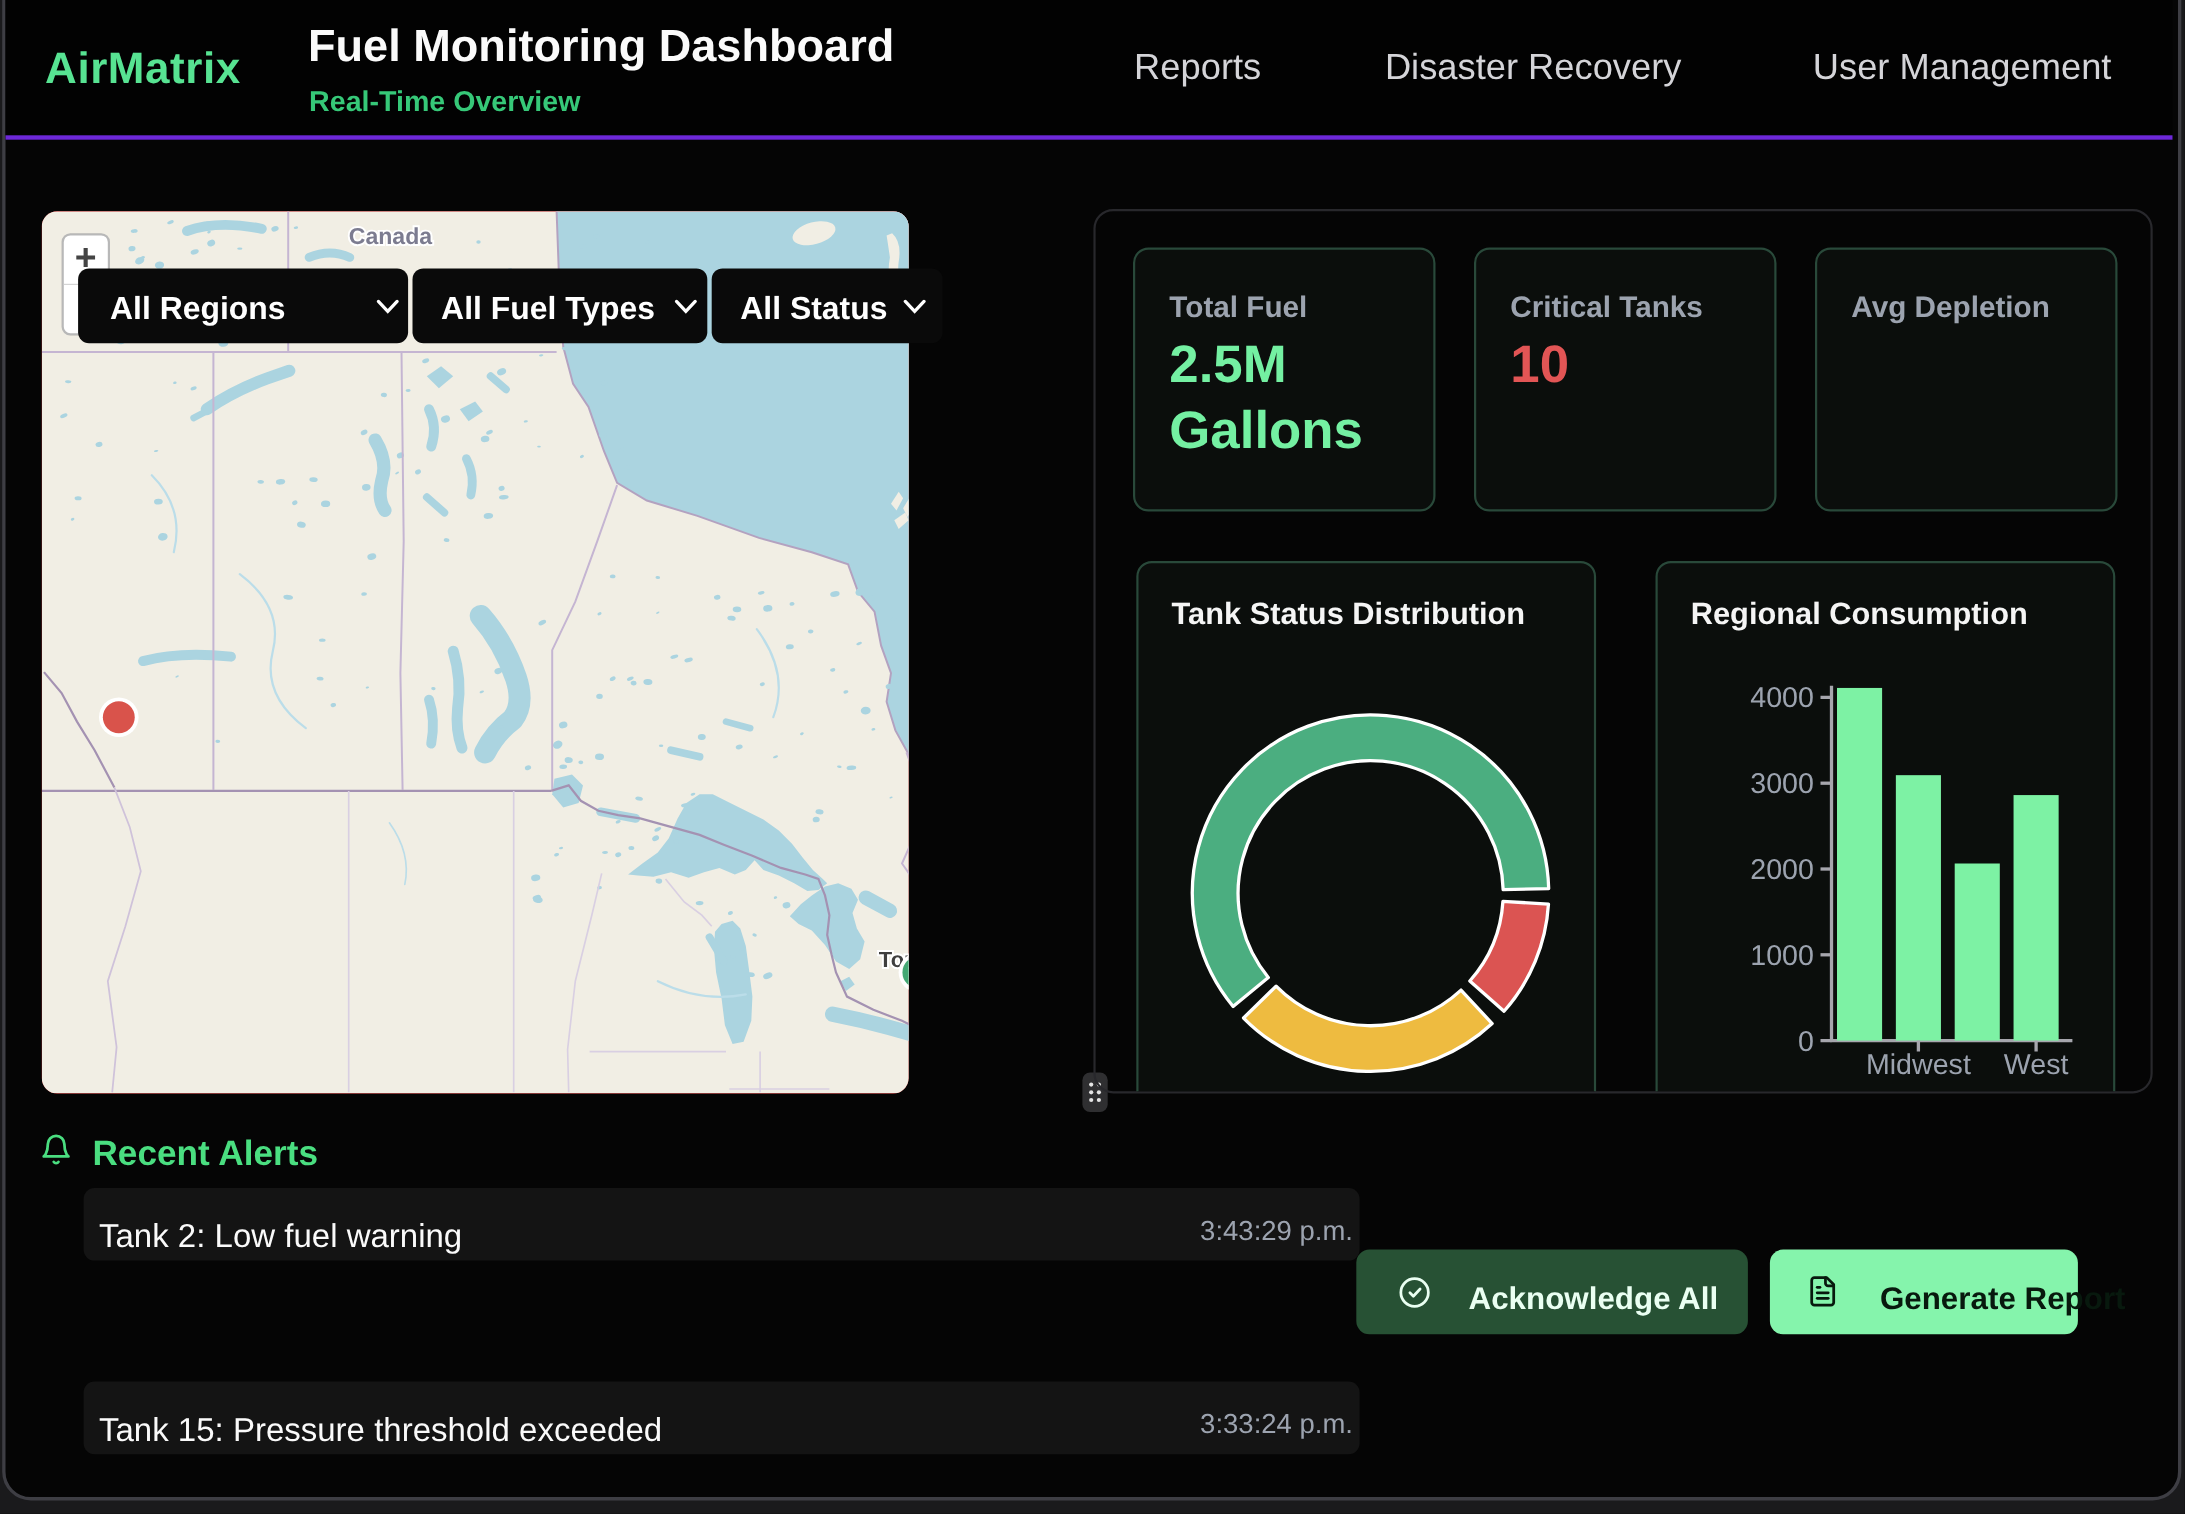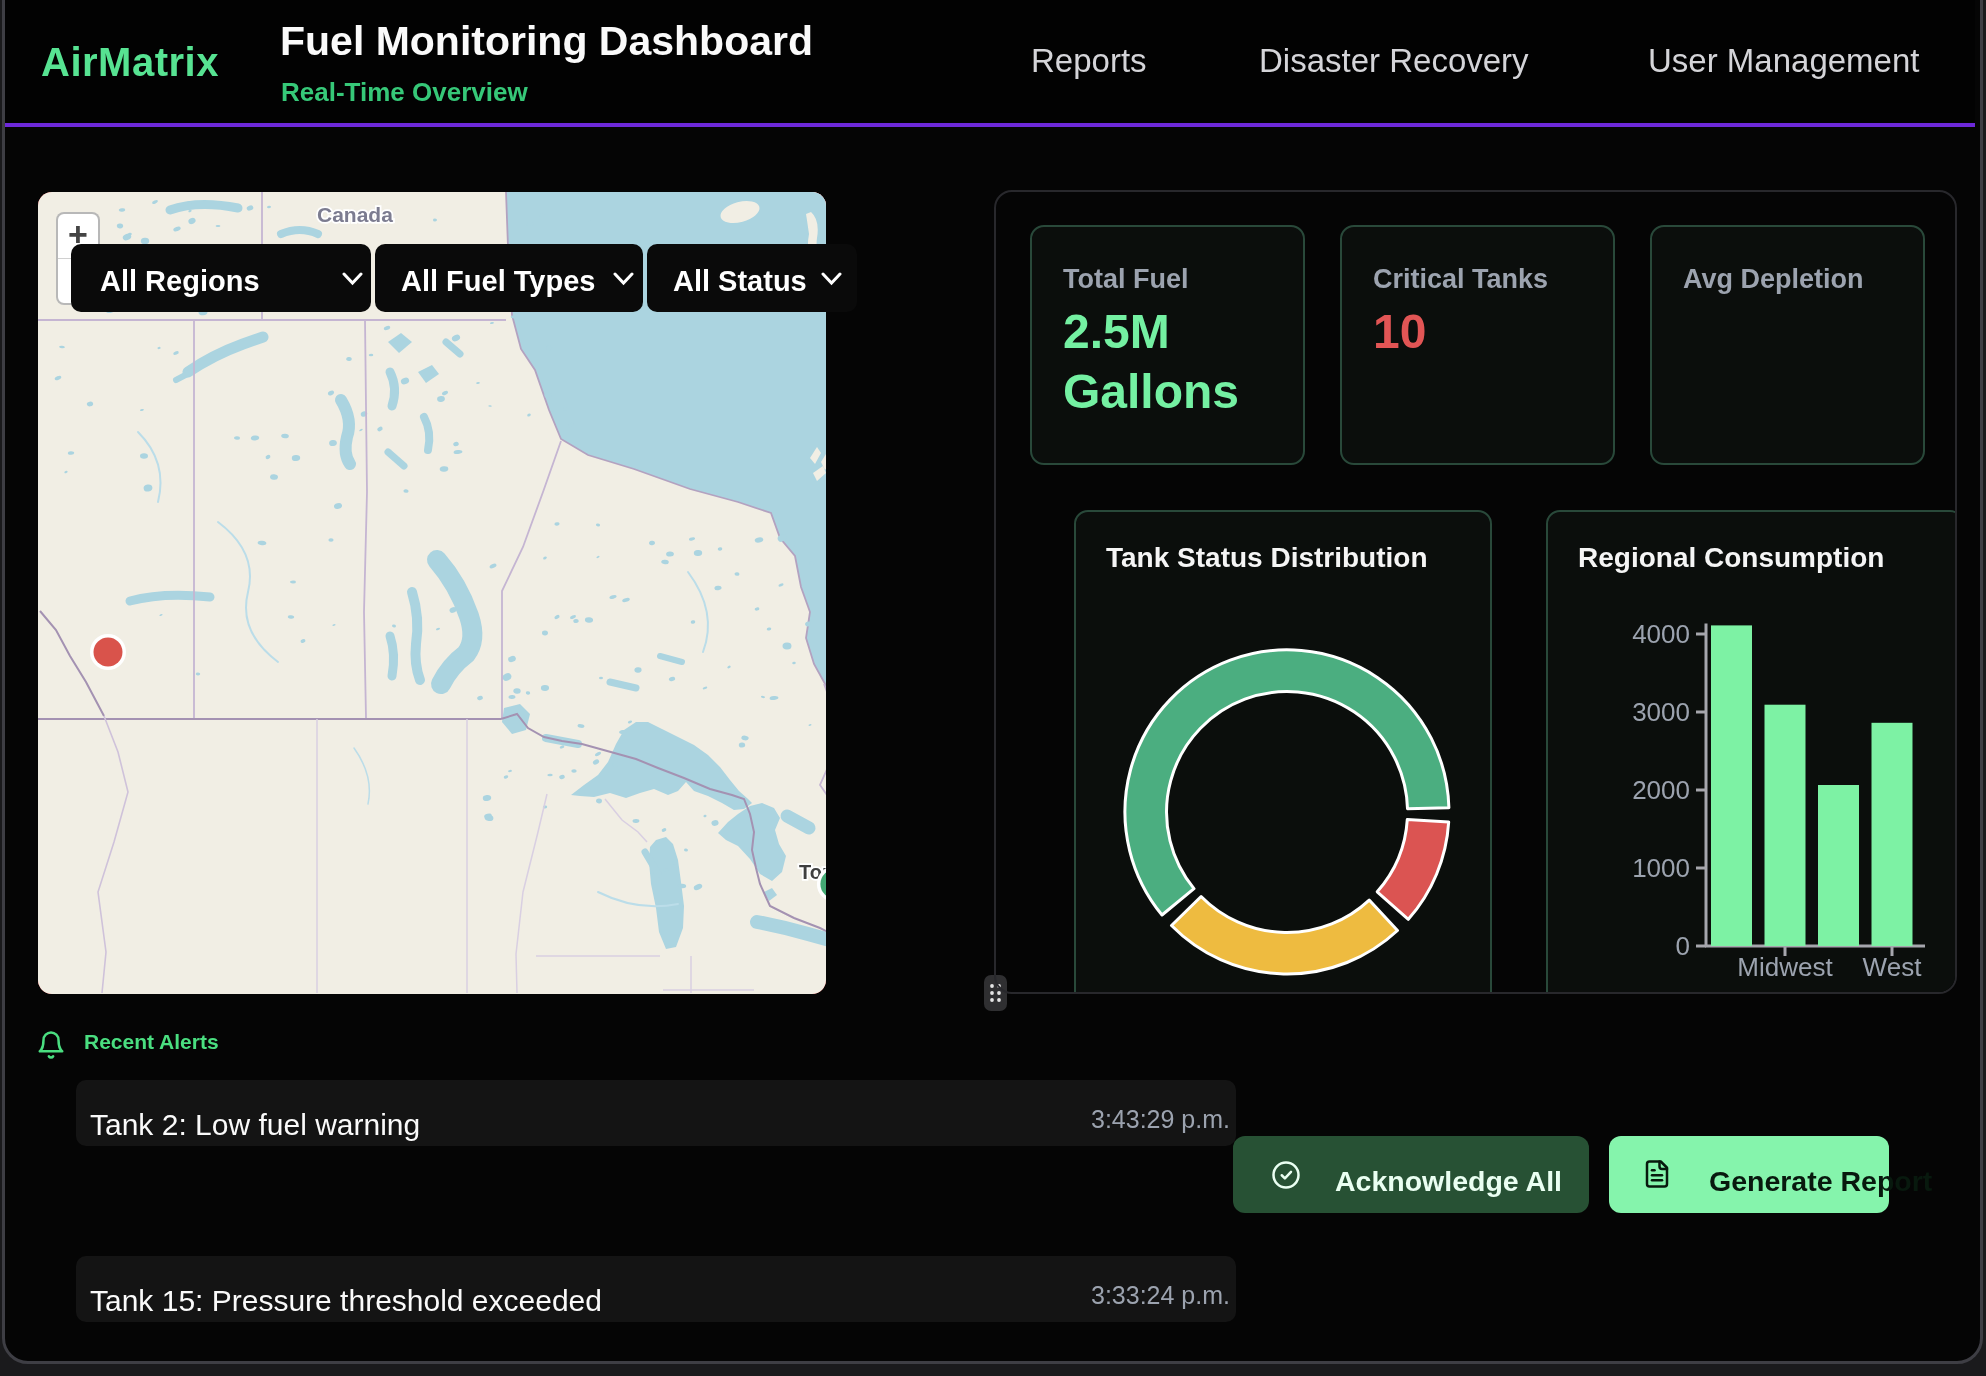--- a/index.html
+++ b/index.html
@@ -12,25 +12,25 @@
   #logo { position:absolute; left:41px; top:40px; font-size:40px; font-weight:bold; color:#57e392; letter-spacing:0.5px; }
   #htitle { position:absolute; left:280px; top:18px; font-size:41px; font-weight:bold; color:#fafafa; }
   #hsub { position:absolute; left:281px; top:77px; font-size:26px; font-weight:bold; color:#36c878; }
   .nav { position:absolute; top:42px; font-size:33px; color:#d4d4d8; }
 
   
   #rpanel { position:absolute; left:994px; top:190px; width:963px; height:804px; border:2px solid #28282c; border-radius:18px; overflow:hidden; }
   .scard { position:absolute; top:33px; width:275px; height:240px; background:#0b0e0c; border:2px solid #29493a; border-radius:14px; }
   .slabel { position:absolute; left:31px; top:37px; font-size:27px; font-weight:600; color:#9ca3af; }
   .sval { position:absolute; left:31px; top:75px; font-size:48px; font-weight:bold; line-height:60px; }
-  .ccard { position:absolute; top:318px; width:418px; height:520px; background:#0b0e0c; border:2px solid #29493a; border-radius:14px;margin-left:41px; }
+  .ccard { position:absolute; top:318px; width:418px; height:520px; background:#0b0e0c; border:2px solid #29493a; border-radius:14px; }
   .ctitle { position:absolute; left:30px; top:30px; font-size:28px; font-weight:bold; color:#f5f5f5; }
 
   
-  #alerts-title { position:absolute; left:84px; top:1030px; font-size:21px; font-weight:bold; color:#4ade80; }
+  #alerts-title { position:absolute; left:84px; top:1030px; font-size:32px; font-weight:bold; color:#4ade80; }
   .arow { position:absolute; left:36px; width:1160px; height:66px; background:#141414; border-radius:10px;margin-left:40px; }
   .atext { position:absolute; left:14px; top:28px; font-size:30px; font-weight:normal; color:#fafafa; }
   .atime { position:absolute; right:6px; top:25px; font-size:25px; color:#9ca3af; }
   .btn { position:absolute; top:1136px; height:77px; border-radius:12px; font-weight:bold; font-size:28.5px; white-space:nowrap; }
 </style>
 </head>
 <body>
 <div id="shell">
     <div id="inner">
 

